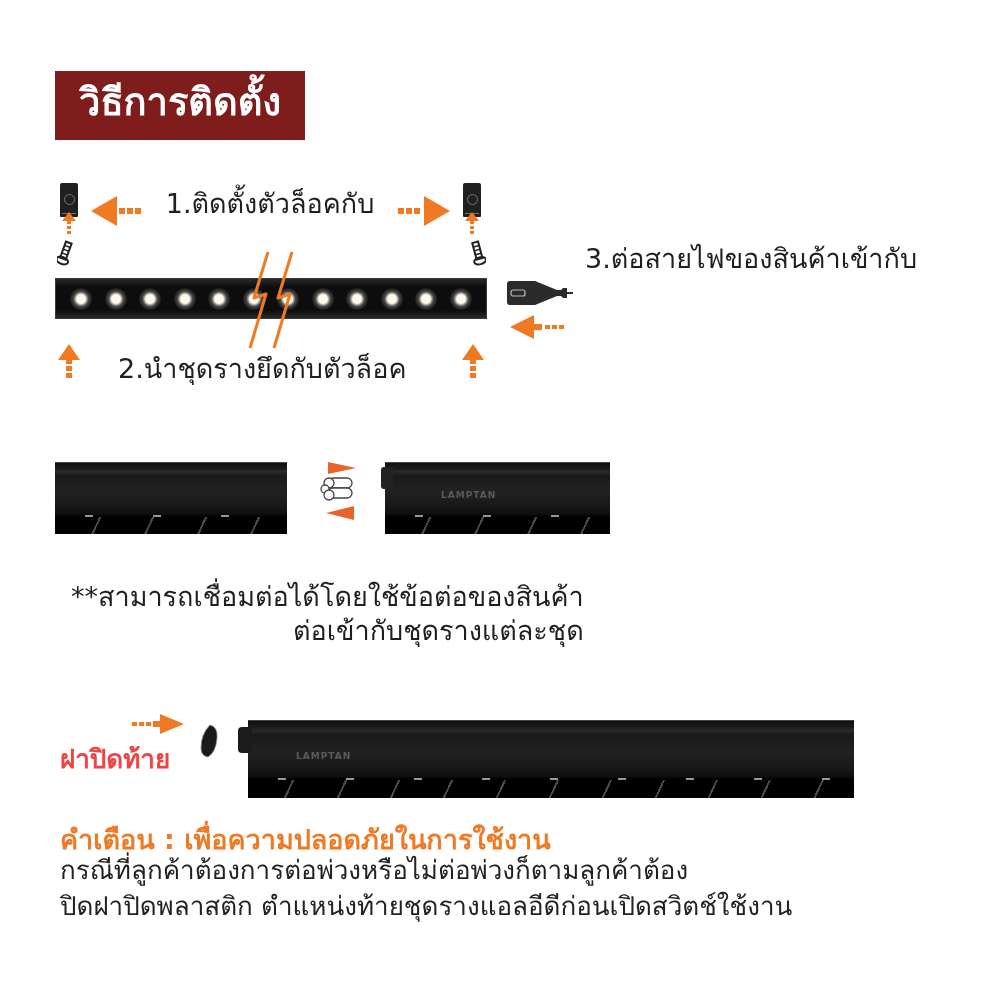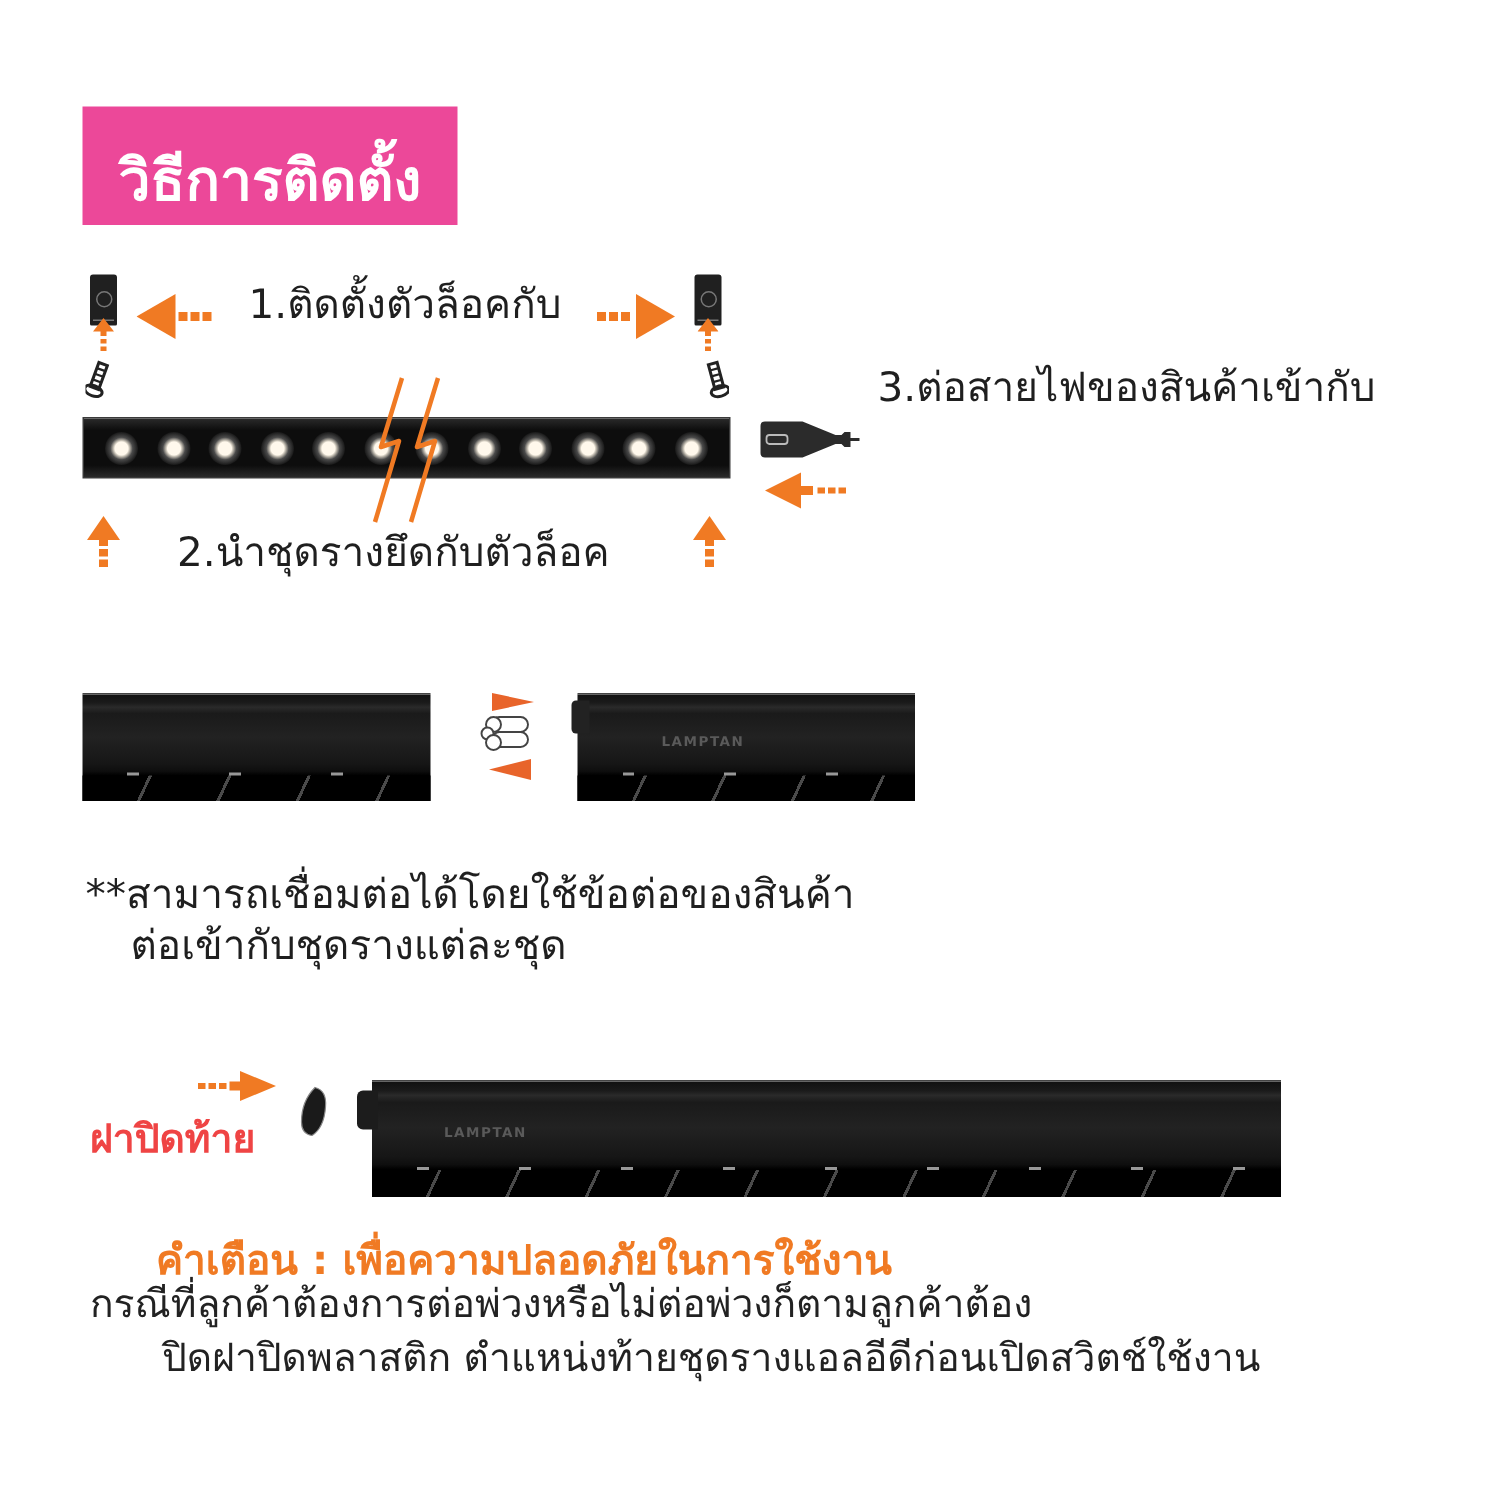--- a/index.html
+++ b/index.html
@@ -1,20 +1,20 @@
 <!DOCTYPE html>
 <html><head>
 <meta charset="utf-8">
 <style>
   * { box-sizing: border-box; margin: 0; padding: 0; }
   html, body { width: 1000px; height: 1000px; background: #ffffff; overflow: hidden; }
   body { position: relative; font-family: "DejaVu Sans", "Liberation Sans", sans-serif; color: #222222; }
   .abs { position: absolute; }
 
-  .title-box { left: 55px; top: 71px; width: 250px; height: 79px; background: #ec4899; display: flex; align-items: flex-end; justify-content: center; }
+  .title-box { left: 55px; top: 71px; width: 250px; height: 69px; background: #7f1d1d; display: flex; align-items: flex-start; justify-content: center; }
   .title-box span { color: #ffffff; font-size: 38px; font-weight: bold; letter-spacing: 0px; }
 
   .txt { font-size: 27px; line-height: 35px; color: #1f1f1f; white-space: nowrap; }
   .txt-c { text-align: center; }
 
   .bracket { width: 18px; height: 34px; background: #202020; border-radius: 2px 2px 1px 1px; }
   .bracket::after { content: ""; position: absolute; left: 4px; top: 11px; width: 9px; height: 9px; border: 1px solid #777; border-radius: 50%; }
   .bracket::before { content: ""; position: absolute; left: 2px; bottom: 3px; width: 14px; height: 1px; background: #777; }
 
   .led-strip { left: 55px; top: 278px; width: 432px; height: 41px; background: linear-gradient(#2a2a2a, #0d0d0d 20%, #0d0d0d 80%, #2a2a2a); border: 1px solid #3a3a3a; display: flex; align-items: center; justify-content: space-around; padding: 0 8px; }
@@ -150,21 +150,21 @@
   <polygon points="8,51 36,44 36,58" fill="#e8642a"></polygon>
 </svg>
 
 <div class="abs rail" style="left:385px;top:462px;width:225px;height:72px;">
   <div class="abs" style="left:-4px;top:4px;width:12px;height:22px;background:#222;border-radius:3px 0 0 3px;"></div>
   <span class="brand" style="left:56px;top:27px;">LAMPTAN</span>
   <div class="rail-dots"></div>
   <div class="rail-louvers"></div>
 </div>
 
-<div class="abs txt" style="left:57px;top:580px;line-height:34px;">
+<div class="abs txt" style="left:71px;top:580px;line-height:34px;text-align:right;">
   <div>**สามารถเชื่อมต่อได้โดยใช้ข้อต่อของสินค้า</div>
   <div style="padding-left:30px;">ต่อเข้ากับชุดรางแต่ละชุด</div>
 </div>
 
 <svg class="abs" style="left:132px;top:714px;" width="52" height="20" viewBox="0 0 52 20">
   <rect x="0" y="8" width="5" height="4" fill="#f07a23"></rect>
     <rect x="7" y="8" width="5" height="4" fill="#f07a23"></rect>
     <rect x="14" y="8" width="5" height="4" fill="#f07a23"></rect>
   <rect x="21" y="7" width="8" height="6" fill="#f07a23"></rect>
   <polygon points="52,10 28,0 28,20" fill="#f07a23"></polygon>
@@ -175,15 +175,15 @@
   <path d="M12,1 Q20,3 19,14 Q18,28 10,33 Q3,32 3,24 Q3,10 12,1 Z" fill="#1a1a1a" stroke="#888" stroke-width="0.8"></path>
 </svg>
 
 <div class="abs rail" style="left:248px;top:720px;width:606px;height:78px;">
   <div class="abs" style="left:-10px;top:6px;width:14px;height:26px;background:#1c1c1c;border-radius:4px 0 0 4px;"></div>
   <span class="brand" style="left:48px;top:30px;">LAMPTAN</span>
   <div class="rail-dots"></div>
   <div class="rail-louvers"></div>
 </div>
 
-<div class="abs warn-title" style="left:60px;top:818px;margin-left:44px;">คำเตือน : เพื่อความปลอดภัยในการใช้งาน</div>
+<div class="abs warn-title" style="left:60px;top:818px;">คำเตือน : เพื่อความปลอดภัยในการใช้งาน</div>
 <div class="abs body-line" style="left:60px;top:852px;">กรณีที่ลูกค้าต้องการต่อพ่วงหรือไม่ต่อพ่วงก็ตามลูกค้าต้อง</div>
-<div class="abs body-line" style="left:60px;top:888px;margin-left:48px;">ปิดฝาปิดพลาสติก ตำแหน่งท้ายชุดรางแอลอีดีก่อนเปิดสวิตช์ใช้งาน</div>
+<div class="abs body-line" style="left:60px;top:888px;">ปิดฝาปิดพลาสติก ตำแหน่งท้ายชุดรางแอลอีดีก่อนเปิดสวิตช์ใช้งาน</div>
 
 </body></html>

